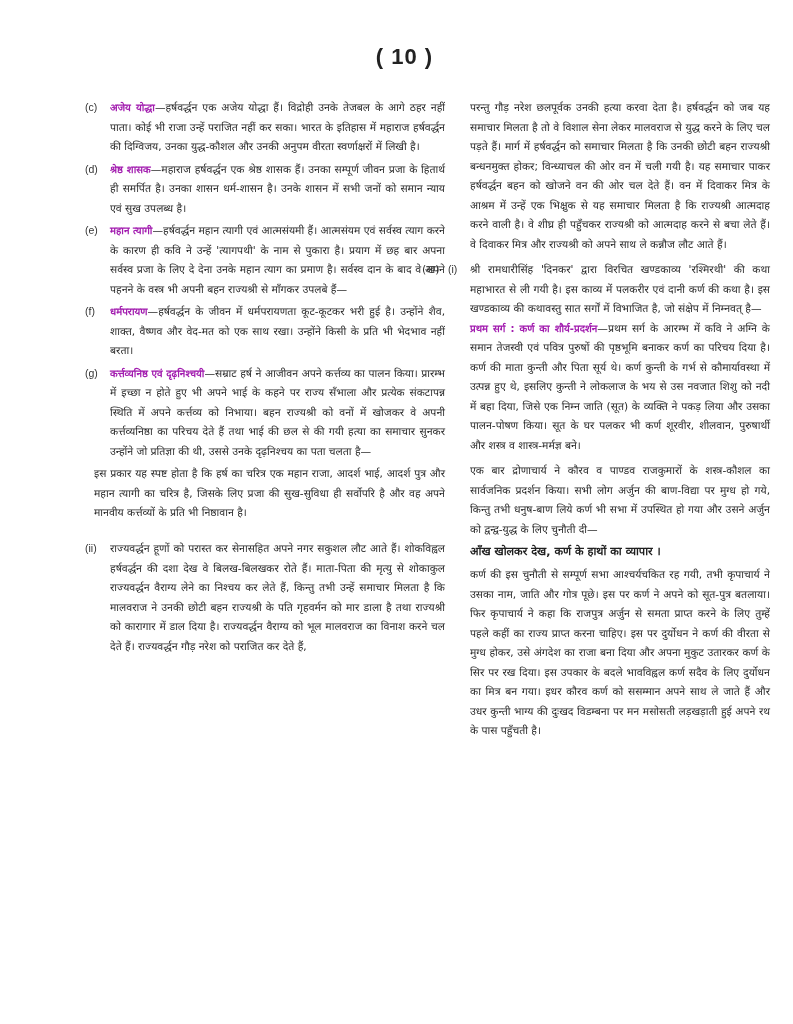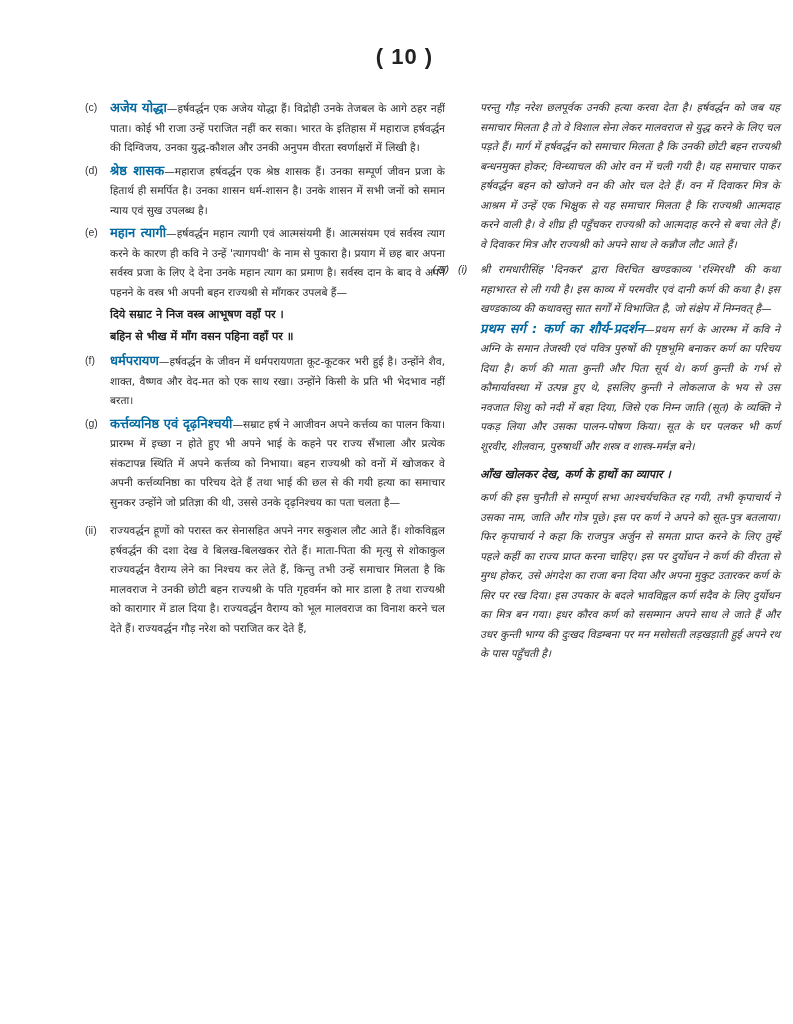--- a/index.html
+++ b/index.html
@@ -3,25 +3,25 @@
 <meta charset="utf-8">
 <style>
   html, body { margin: 0; padding: 0; background: #ffffff; }
   body { width: 793px; height: 1024px; position: relative; overflow: hidden;
          font-family: "DejaVu Sans", "Liberation Sans", sans-serif; color: #2a2a2a; }
   .page-number { position: absolute; top: 44px; left: 8px; width: 793px; text-align: center;
                  font-family: "Liberation Sans", "DejaVu Sans", sans-serif; font-weight: bold;
                  font-size: 22px; color: #222; letter-spacing: 1px; }
   .col { position: absolute; top: 98px; font-size: 10.6px; line-height: 19.5px; }
   .col-left { left: 110px; width: 335px; }
-  .col-right { left: 480px; width: 300px; font-style: italic; }
+  .col-right { left: 470px; width: 300px; }
   .item { position: relative; margin-bottom: 3px; text-align: justify; }
   .marker { position: absolute; left: -25px; top: 0; font-family: "Liberation Sans", sans-serif;
             font-size: 10.5px; color: #333; }
-  .heading { color: #0369a1; font-weight: bold; font-size: 13px; }
+  .heading { color: #a21caf; font-weight: bold; font-size: 10px; }
   .verse { font-weight: bold; font-size: 11.2px; color: #1f1f1f; margin: 2px 0; }
   .verse-line { display: block; line-height: 22px; }
   .para { margin: 0; text-align: justify; }
   .plain-block { margin-left: -16px; text-align: justify; margin-top: 1px; }
   .sub-item { position: relative; margin-top: 6px; }
   .sub-marker { position: absolute; left: -22px; top: 0; font-family: "Liberation Sans", sans-serif; font-size: 10.5px; color: #333; }
   .kha-marker { position: absolute; left: -48px; top: 0; font-size: 11px; color: #333; }
   .gap { height: 6px; }
 </style>
 </head>
@@ -34,50 +34,48 @@
     <span class="marker">(c)</span>
     <span class="heading">अजेय योद्धा</span><span>—हर्षवर्द्धन एक अजेय योद्धा हैं। विद्रोही उनके तेजबल के आगे ठहर नहीं पाता। कोई भी राजा उन्हें पराजित नहीं कर सका। भारत के इतिहास में महाराज हर्षवर्द्धन की दिग्विजय, उनका युद्ध-कौशल और उनकी अनुपम वीरता स्वर्णाक्षरों में लिखी है।</span>
   </div>
   <div class="item">
     <span class="marker">(d)</span>
     <span class="heading">श्रेष्ठ शासक</span><span>—महाराज हर्षवर्द्धन एक श्रेष्ठ शासक हैं। उनका सम्पूर्ण जीवन प्रजा के हितार्थ ही समर्पित है। उनका शासन धर्म-शासन है। उनके शासन में सभी जनों को समान न्याय एवं सुख उपलब्ध है।</span>
   </div>
   <div class="item">
     <span class="marker">(e)</span>
     <span class="heading">महान त्यागी</span><span>—हर्षवर्द्धन महान त्यागी एवं आत्मसंयमी हैं। आत्मसंयम एवं सर्वस्व त्याग करने के कारण ही कवि ने उन्हें 'त्यागपथी' के नाम से पुकारा है। प्रयाग में छह बार अपना सर्वस्व प्रजा के लिए दे देना उनके महान त्याग का प्रमाण है। सर्वस्व दान के बाद वे अपने पहनने के वस्त्र भी अपनी बहन राज्यश्री से माँगकर उपलबे हैं—</span>
-    <div class="verse">
-      <span class="verse-line">दिये  सम्राट ने निज वस्त्र आभूषण वहाँ पर ।</span>
-      <span class="verse-line">बहिन से भीख में माँग वसन पहिना वहाँ पर ॥</span>
-    </div>
   </div>
   <div class="item">
     <span class="marker">(f)</span>
     <span class="heading">धर्मपरायण</span><span>—हर्षवर्द्धन के जीवन में धर्मपरायणता कूट-कूटकर भरी हुई है। उन्होंने शैव, शाक्त, वैष्णव और वेद-मत को एक साथ रखा। उन्होंने किसी के प्रति भी भेदभाव नहीं बरता।</span>
   </div>
   <div class="item">
     <span class="marker">(g)</span>
     <span class="heading">कर्त्तव्यनिष्ठ एवं दृढ़निश्चयी</span><span>—सम्राट हर्ष ने आजीवन अपने कर्त्तव्य का पालन किया। प्रारम्भ में इच्छा न होते हुए भी अपने भाई के कहने पर राज्य सँभाला और प्रत्येक संकटापन्न स्थिति में  अपने कर्त्तव्य को निभाया। बहन राज्यश्री को वनों में खोजकर वे अपनी कर्त्तव्यनिष्ठा का परिचय देते हैं तथा भाई की छल से की गयी हत्या का समाचार सुनकर उन्होंने जो प्रतिज्ञा की थी, उससे उनके दृढ़निश्चय का पता चलता है—</span>
     <div class="verse">
     </div>
   </div>
+  <p class="plain-block">इस प्रकार यह स्पष्ट होता है कि हर्ष का चरित्र एक महान राजा, आदर्श भाई, आदर्श पुत्र और महान त्यागी का चरित्र है, जिसके लिए प्रजा की सुख-सुविधा ही सर्वोपरि है और वह अपने मानवीय कर्त्तव्यों के प्रति भी निष्ठावान है।</p>
   <div class="gap"></div>
   <div class="item">
     <span class="marker">(ii)</span>
     <span>राज्यवर्द्धन हूणों को परास्त कर सेनासहित अपने नगर सकुशल लौट आते हैं। शोकविह्वल हर्षवर्द्धन की दशा देख वे बिलख-बिलखकर रोते हैं। माता-पिता की मृत्यु से शोकाकुल राज्यवर्द्धन वैराग्य लेने का निश्चय कर लेते हैं, किन्तु तभी उन्हें समाचार मिलता है कि मालवराज ने उनकी छोटी बहन राज्यश्री के पति गृहवर्मन को मार डाला है तथा राज्यश्री को कारागार में डाल दिया है। राज्यवर्द्धन वैराग्य को भूल मालवराज का विनाश करने चल देते हैं। राज्यवर्द्धन गौड़ नरेश को पराजित कर देते हैं,</span>
   </div>
 </div>
 
 <div class="col col-right">
   <p class="para">परन्तु गौड़ नरेश छलपूर्वक उनकी हत्या करवा देता है। हर्षवर्द्धन को जब यह समाचार मिलता है तो वे विशाल सेना लेकर मालवराज से युद्ध करने के लिए चल पड़ते हैं। मार्ग में हर्षवर्द्धन को समाचार मिलता है कि उनकी छोटी बहन राज्यश्री बन्धनमुक्त होकर; विन्ध्याचल की ओर वन में चली गयी है। यह समाचार पाकर हर्षवर्द्धन बहन को खोजने वन की ओर चल देते हैं। वन में दिवाकर मित्र के आश्रम में उन्हें एक भिक्षुक से यह समाचार मिलता है कि राज्यश्री आत्मदाह करने वाली है। वे शीघ्र ही पहुँचकर राज्यश्री को आत्मदाह करने से बचा लेते हैं। वे दिवाकर मित्र और राज्यश्री को अपने साथ ले कन्नौज लौट आते हैं।</p>
   <div class="sub-item">
     <span class="kha-marker">(ख)</span>
     <span class="sub-marker">(i)</span>
-    <p class="para">श्री रामधारीसिंह 'दिनकर' द्वारा विरचित खण्डकाव्य 'रश्मिरथी' की कथा महाभारत से ली गयी है। इस काव्य में परमवीर एवं दानी कर्ण की कथा है। इस खण्डकाव्य की कथावस्तु सात सर्गों में विभाजित है, जो संक्षेप में निम्नवत् है—</p>
+    <p class="para">श्री रामधारीसिंह 'दिनकर' द्वारा विरचित खण्डकाव्य 'रश्मिरथी' की कथा महाभारत से ली गयी है। इस काव्य में पलकरीर एवं दानी कर्ण की कथा है। इस खण्डकाव्य की कथावस्तु सात सर्गों में विभाजित है, जो संक्षेप में निम्नवत् है—</p>
     <p class="para">
       <span class="heading">प्रथम सर्ग : कर्ण का शौर्य-प्रदर्शन</span><span>—प्रथम सर्ग के आरम्भ में कवि ने अग्नि के समान तेजस्वी एवं पवित्र पुरुषों की पृष्ठभूमि बनाकर कर्ण का परिचय दिया है। कर्ण की माता कुन्ती और पिता सूर्य थे। कर्ण कुन्ती के गर्भ से कौमार्यावस्था में उत्पन्न हुए थे, इसलिए कुन्ती ने लोकलाज के भय से उस नवजात शिशु को नदी में बहा दिया, जिसे एक निम्न जाति (सूत) के व्यक्ति ने पकड़ लिया और उसका पालन-पोषण किया। सूत के घर पलकर भी कर्ण शूरवीर, शीलवान, पुरुषार्थी और शस्त्र व शास्त्र-मर्मज्ञ बने।</span>
     </p>
     <div class="gap"></div>
+    <p class="para">एक बार द्रोणाचार्य ने कौरव व पाण्डव राजकुमारों के शस्त्र-कौशल का सार्वजनिक प्रदर्शन किया। सभी लोग अर्जुन की बाण-विद्या पर मुग्ध हो गये, किन्तु तभी धनुष-बाण लिये कर्ण भी सभा में उपस्थित हो गया और उसने अर्जुन को द्वन्द्व-युद्ध के लिए चुनौती दी—</p>
     <div class="verse">
       <span class="verse-line">आँख खोलकर देख, कर्ण के हाथों का व्यापार ।</span>
     </div>
     <p class="para">कर्ण की इस चुनौती से सम्पूर्ण सभा आश्चर्यचकित रह गयी, तभी कृपाचार्य ने उसका नाम, जाति और गोत्र पूछे। इस पर कर्ण ने अपने को सूत-पुत्र बतलाया। फिर कृपाचार्य ने कहा कि राजपुत्र अर्जुन से समता प्राप्त करने के लिए तुम्हें पहले कहीं का राज्य प्राप्त करना चाहिए। इस पर दुर्योधन ने कर्ण की वीरता से मुग्ध होकर, उसे अंगदेश का राजा बना दिया और अपना मुकुट उतारकर कर्ण के सिर पर रख दिया। इस उपकार के बदले भावविह्वल कर्ण सदैव के लिए दुर्योधन का मित्र बन गया। इधर कौरव कर्ण को ससम्मान अपने साथ ले जाते हैं और उधर कुन्ती भाग्य की दुःखद विडम्बना पर मन मसोसती लड़खड़ाती हुई अपने रथ के पास पहुँचती है।</p>
   </div>
 </div>
 
 </body></html>

